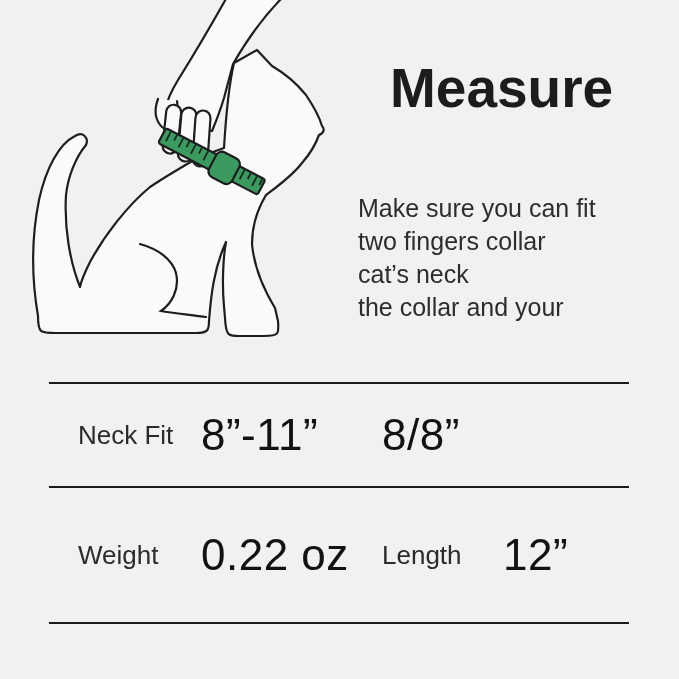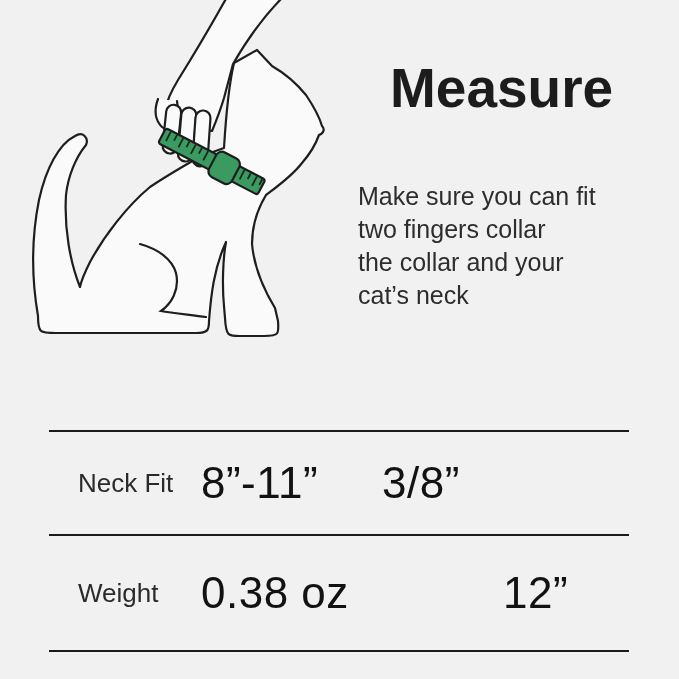--- a/index.html
+++ b/index.html
@@ -16,40 +16,39 @@
   .illustration{
     position:absolute;left:0;top:0;
     pointer-events:none;
   }
   .title{
     position:absolute;left:358px;top:66px;
     font-size:55px;line-height:45px;font-weight:700;
     color:#1c1c1c;letter-spacing:0;margin-left:32px;
   }
   .subtitle{
-    position:absolute;left:358px;top:180px;
+    position:absolute;left:358px;top:192px;
     font-size:25px;line-height:33px;font-weight:400;
     color:#2d2d2d;
   }
   .spec-table{
     position:absolute;left:49px;top:382px;
     width:580px;
     border-bottom:2px solid #1b1b1b;
-    margin-top:48px;
   }
   .spec-row{
     display:grid;
     grid-template-columns:123px 181px 121px 1fr;
     align-items:center;
     padding-left:29px;
     border-top:2px solid #1b1b1b;
     box-sizing:border-box;
   }
   .spec-row.r1{height:104px;}
-  .spec-row.r2{height:116px;}
+  .spec-row.r2{height:136px;}
   .spec-label{
     font-size:26px;color:#2b2b2b;font-weight:400;line-height:30px;
   }
   .spec-value{
     font-size:44px;color:#121212;font-weight:400;letter-spacing:0.5px;
   }
 </style>
 </head>
 <body>
 
@@ -122,32 +121,33 @@
     </g>
   </svg>
 
   <div class="title">
     <div>Measure</div>
   </div>
 
   <div class="subtitle">
     <div>Make sure you can fit</div>
     <div>two fingers collar</div>
+    <div>cat’s neck</div>
     <div>the collar and your</div>
-    <div>cat’s neck</div>
   </div>
 
   <div class="spec-table">
     <div class="spec-row r1">
       <div class="spec-label">Neck Fit</div>
       <div class="spec-value">8”-11”</div>
-      <div class="spec-value">3/8”</div>
+      <div class="spec-value">8/8”</div>
     </div>
     <div class="spec-row r2">
       <div class="spec-label">Weight</div>
-      <div class="spec-value">0.38 oz</div>
+      <div class="spec-value">0.22 oz</div>
       <div class="spec-label">
+        <div>Length</div>
       </div>
       <div class="spec-value">12”</div>
     </div>
   </div>
 
 </div>
 
 </body></html>

